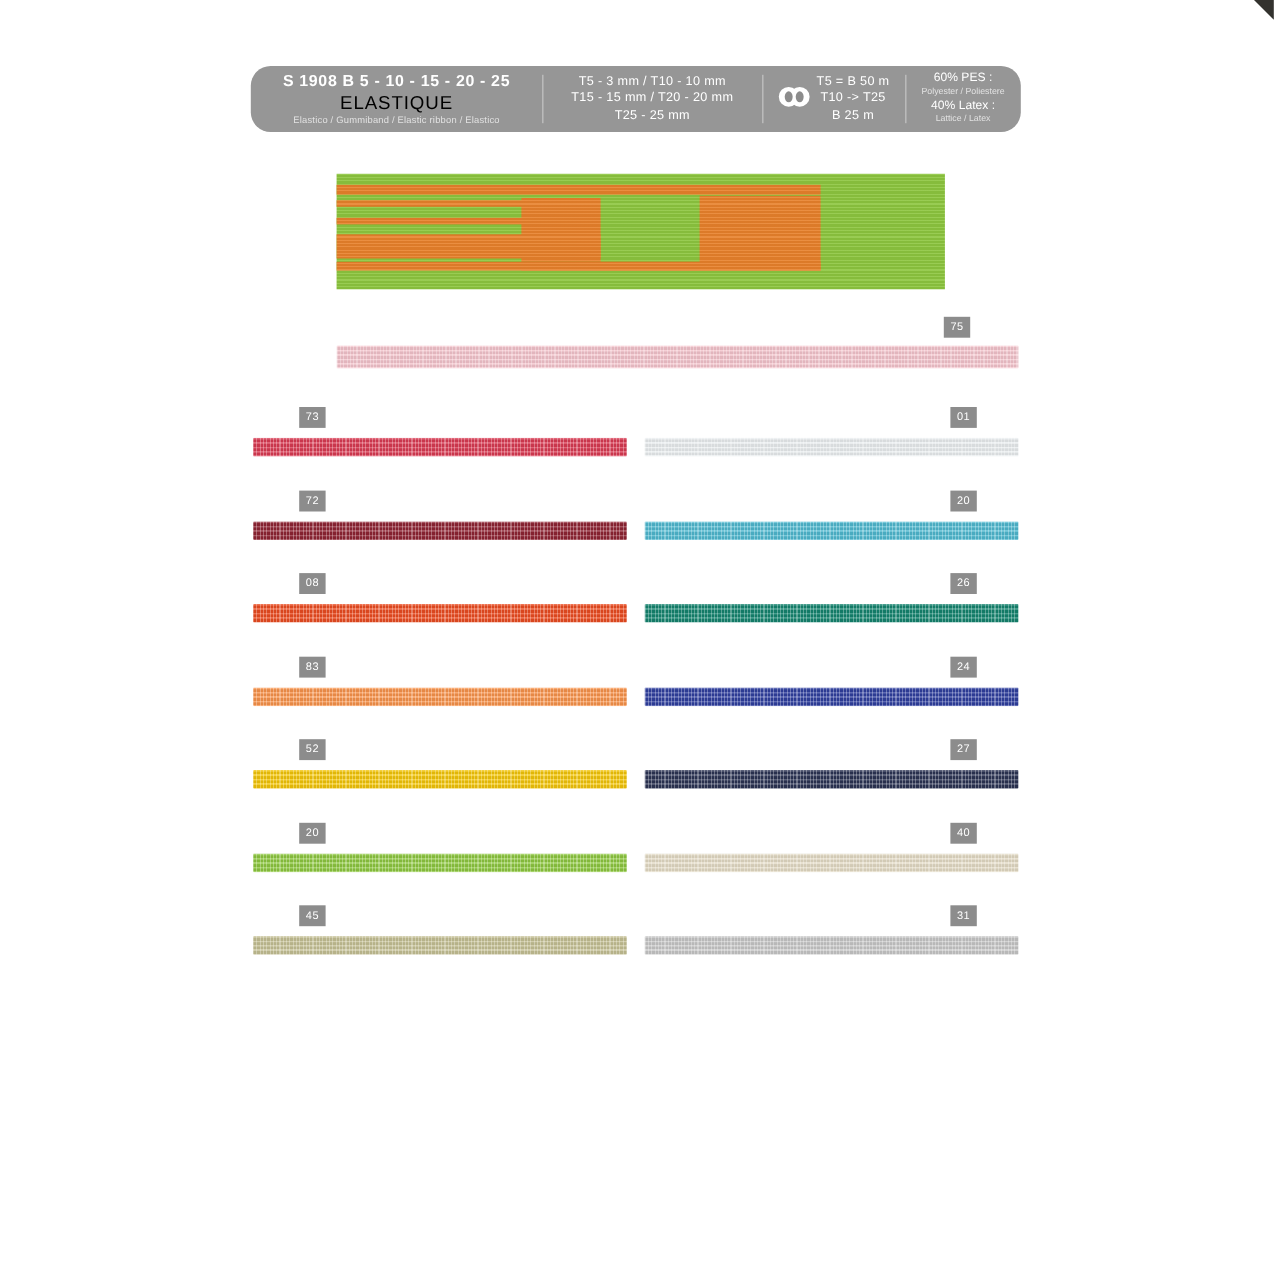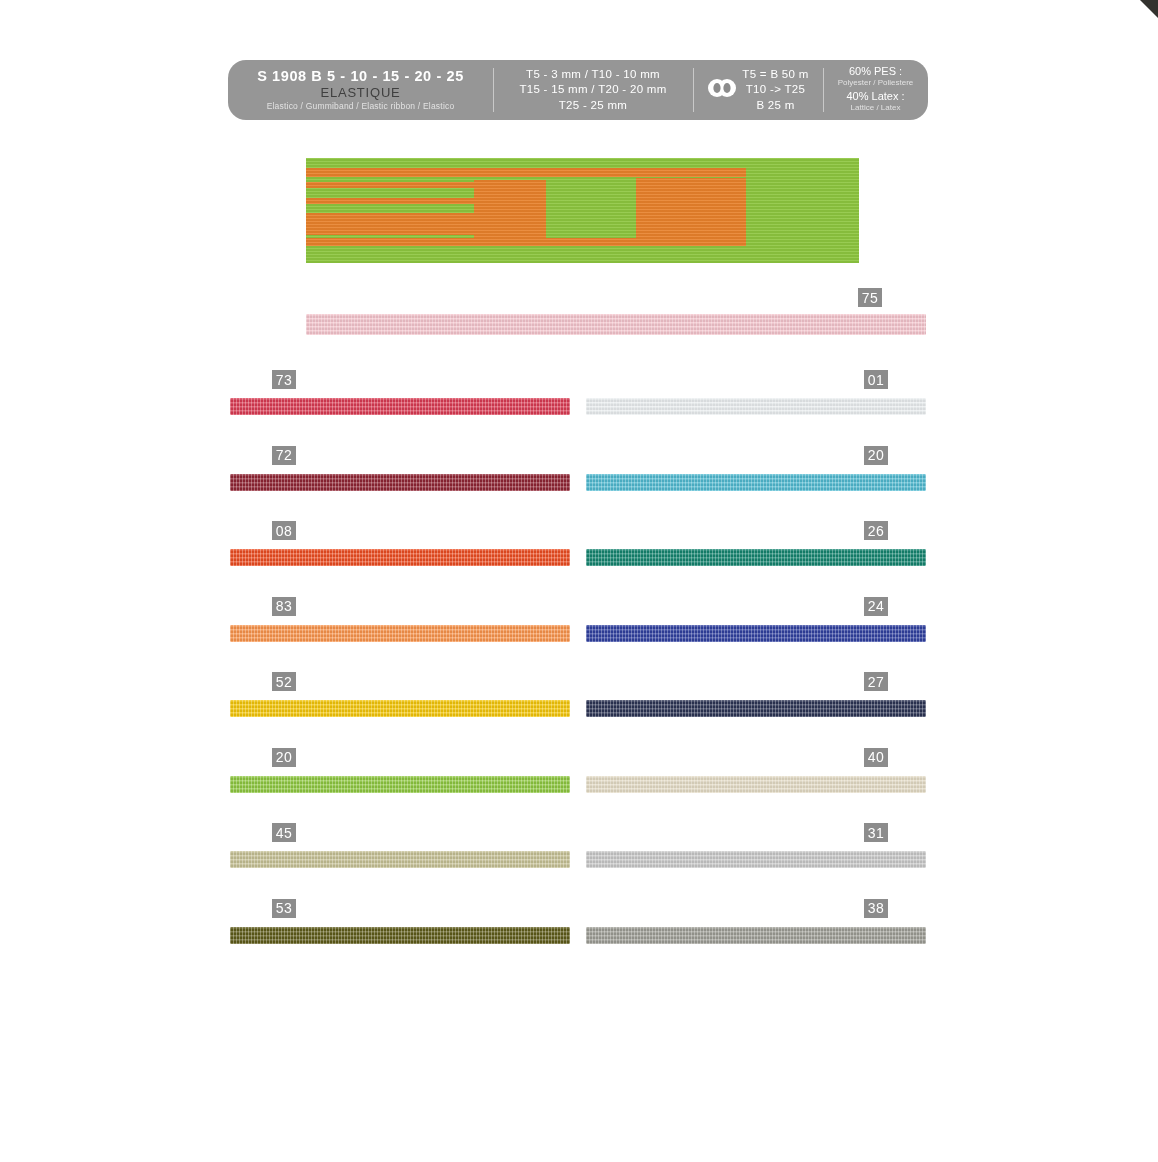--- a/index.html
+++ b/index.html
@@ -70,24 +70,24 @@
   #hdr-comp  { width: 105px; }
 
   .ident-code {
     font-size: 14.5px;
     font-weight: bold;
     letter-spacing: 0.6px;
     line-height: 1.15;
     color: #ffffff;
   }
   .ident-name {
-    font-size: 13px;
+    font-size: 17px;
     letter-spacing: 0.8px;
     line-height: 1.25;
-    color: #404040;
+    color: #000000;
   }
   .ident-trans {
     font-size: 8.5px;
     letter-spacing: 0.2px;
     line-height: 1.2;
     color: #e2e2e2;
   }
 
   .size-line {
     font-size: 11.5px;
@@ -182,21 +182,21 @@
   .cell.left  { left: 2px; }
   .cell.right { left: 358px; }
 
   .code-chip {
     position: absolute;
     top: 0;
     width: 24px;
     height: 19px;
     background: #8c8c8c;
     color: #ffffff;
-    font-size: 14px;
+    font-size: 10px;
     letter-spacing: 0.4px;
     display: flex;
     align-items: center;
     justify-content: center;
     box-sizing: border-box;
   }
   .cell.left  .code-chip { left: 42px; }
   .cell.right .code-chip { right: 38px; }
   #wide-row .code-chip  { right: 44px; top: 0; position: absolute; }
 
@@ -352,25 +352,15 @@
       <div class="grid-row">
         <div class="cell left">
           <div class="code-chip">45</div>
           <div class="band" style="background-color: rgb(196, 191, 147);"></div>
         </div>
         <div class="cell right">
           <div class="code-chip">31</div>
           <div class="band" style="background-color: rgb(198, 198, 198);"></div>
         </div>
       </div>
-      <div class="grid-row">
-        <div class="cell left">
-          <div class="code-chip">53</div>
-          <div class="band" style="background-color: rgb(93, 90, 25);"></div>
-        </div>
-        <div class="cell right">
-          <div class="code-chip">38</div>
-          <div class="band" style="background-color: rgb(155, 155, 147);"></div>
-        </div>
-      </div>
     </div>
 
 </div>
 
 </body></html>

